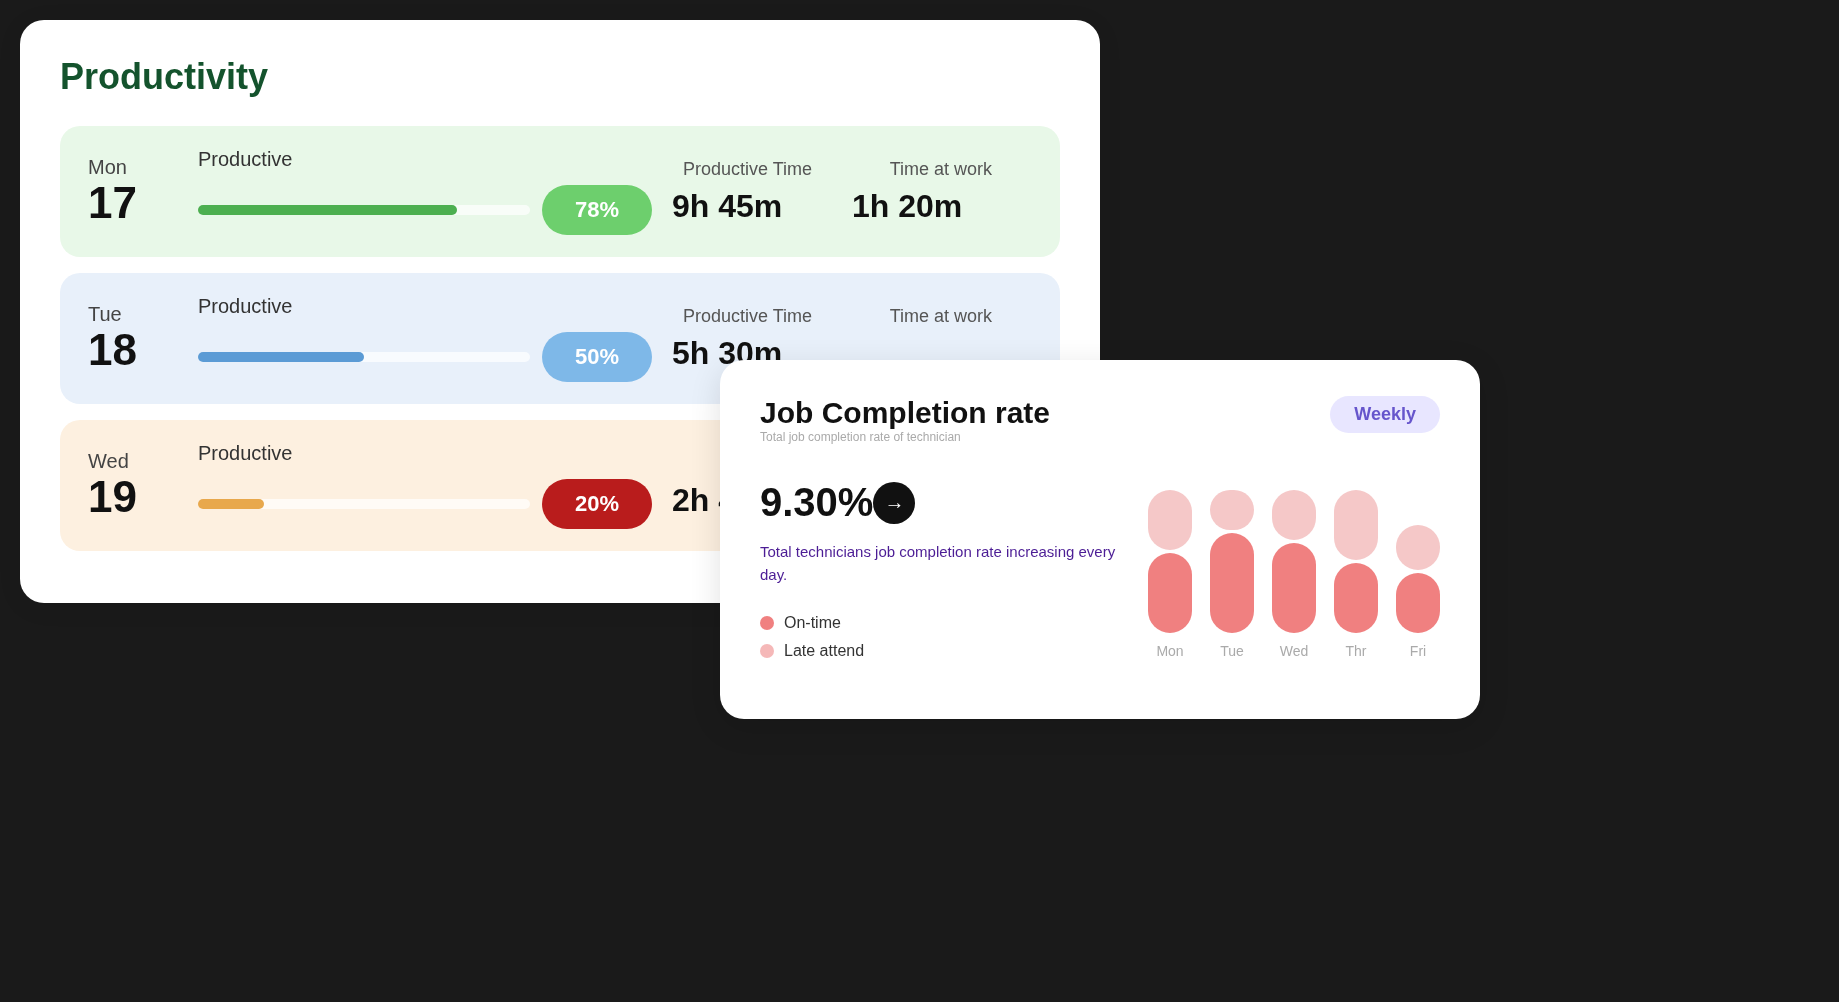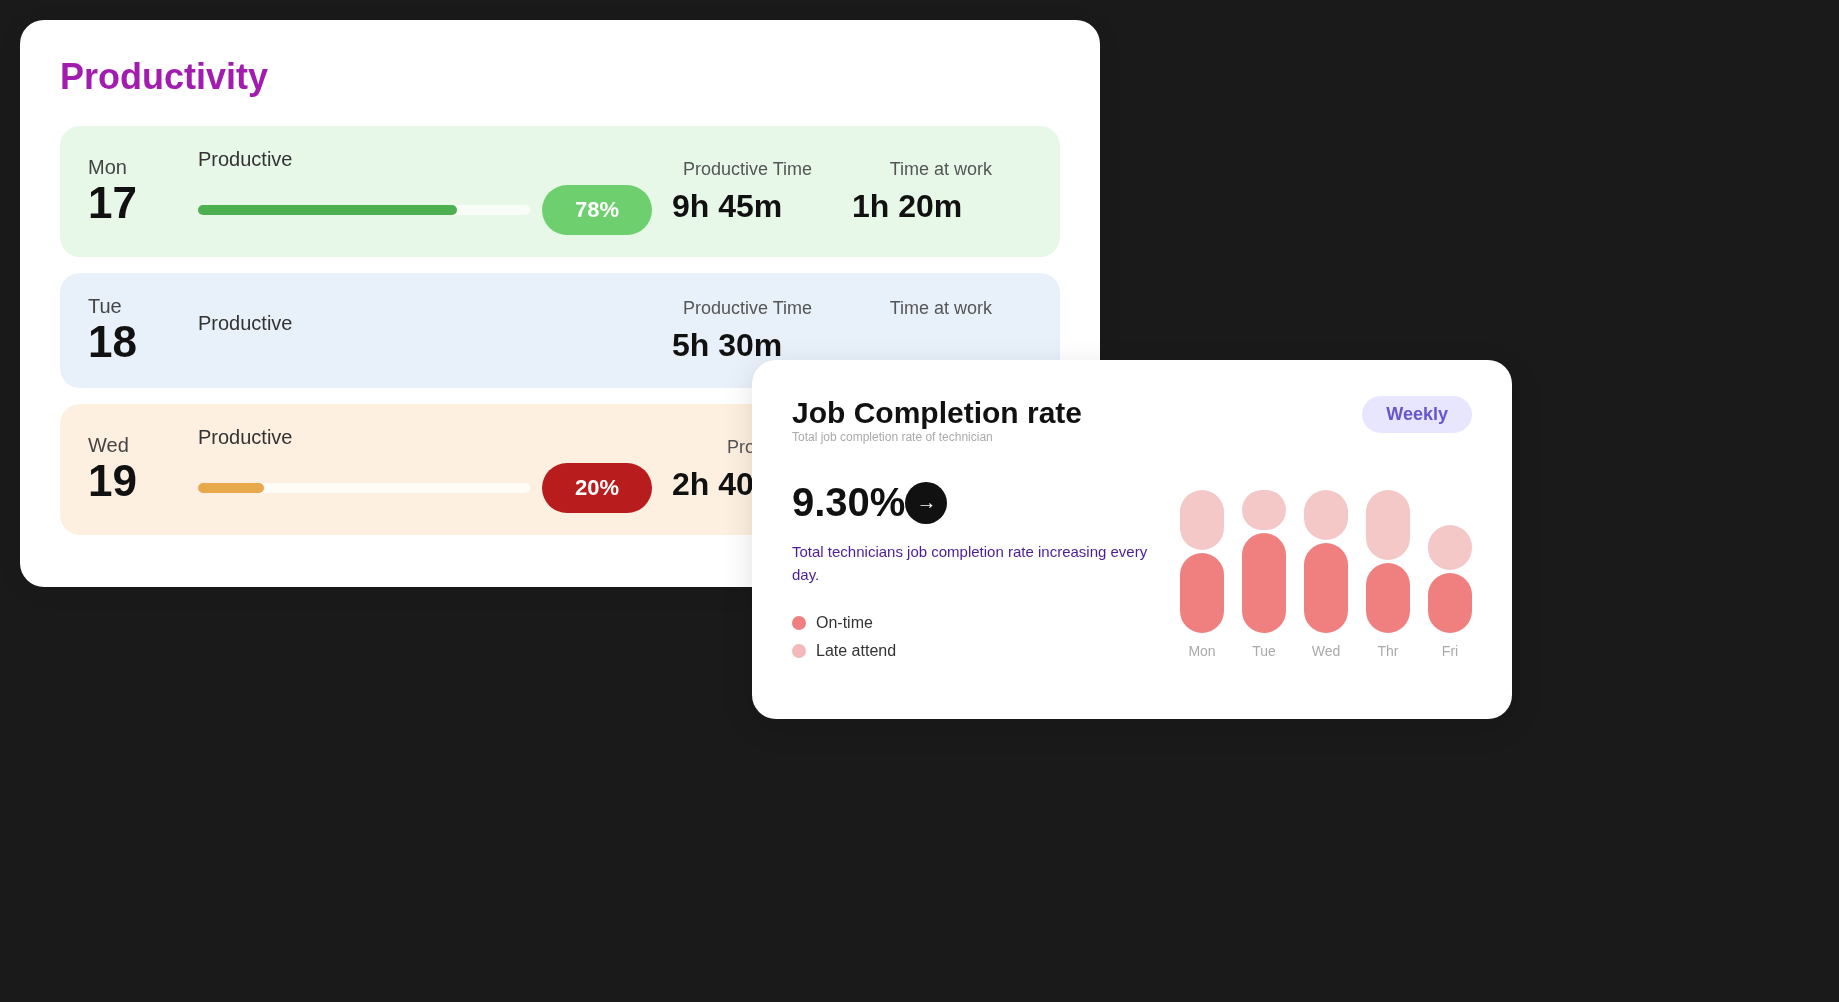--- a/index.html
+++ b/index.html
@@ -21,21 +21,21 @@
       width: 1080px;
       position: absolute;
       top: 20px;
       left: 20px;
       box-shadow: 0 4px 24px rgba(0,0,0,0.08);
     }
 
     .productivity-title {
       font-size: 36px;
       font-weight: 700;
-      color: #a21caf;
+      color: #14532d;
       margin-bottom: 28px;
     }
 
     .day-row {
       border-radius: 20px;
       padding: 22px 28px;
       margin-bottom: 16px;
       display: flex;
       align-items: center;
       gap: 0;
@@ -138,21 +138,20 @@
     .job-card {
       background: #fff;
       border-radius: 24px;
       padding: 36px 40px 32px 40px;
       width: 760px;
       position: absolute;
       top: 360px;
       left: 720px;
       box-shadow: 0 8px 32px rgba(0,0,0,0.12);
       z-index: 10;
-      margin-left: 32px;
     }
 
     .job-card-header {
       display: flex;
       align-items: flex-start;
       justify-content: space-between;
       margin-bottom: 8px;
     }
 
     .job-card-title {
@@ -310,20 +309,26 @@
     </div>
   </div>
 
   <div class="day-row blue">
     <div class="day-info">
       <div class="day-name">Tue</div>
       <div class="day-number">18</div>
     </div>
     <div class="productive-section">
       <div class="productive-label">Productive</div>
+      <div class="bar-container">
+        <div class="progress-track">
+          <div class="progress-fill" style="width:50%"></div>
+        </div>
+        <div class="percent-badge">50%</div>
+      </div>
     </div>
     <div class="stats-section">
       <div class="stat-block">
         <div class="stat-label">Productive Time</div>
         <div class="stat-value">5h 30m</div>
       </div>
       <div class="stat-block">
         <div class="stat-label">Time at work</div>
         <div class="stat-value"></div>
       </div>

